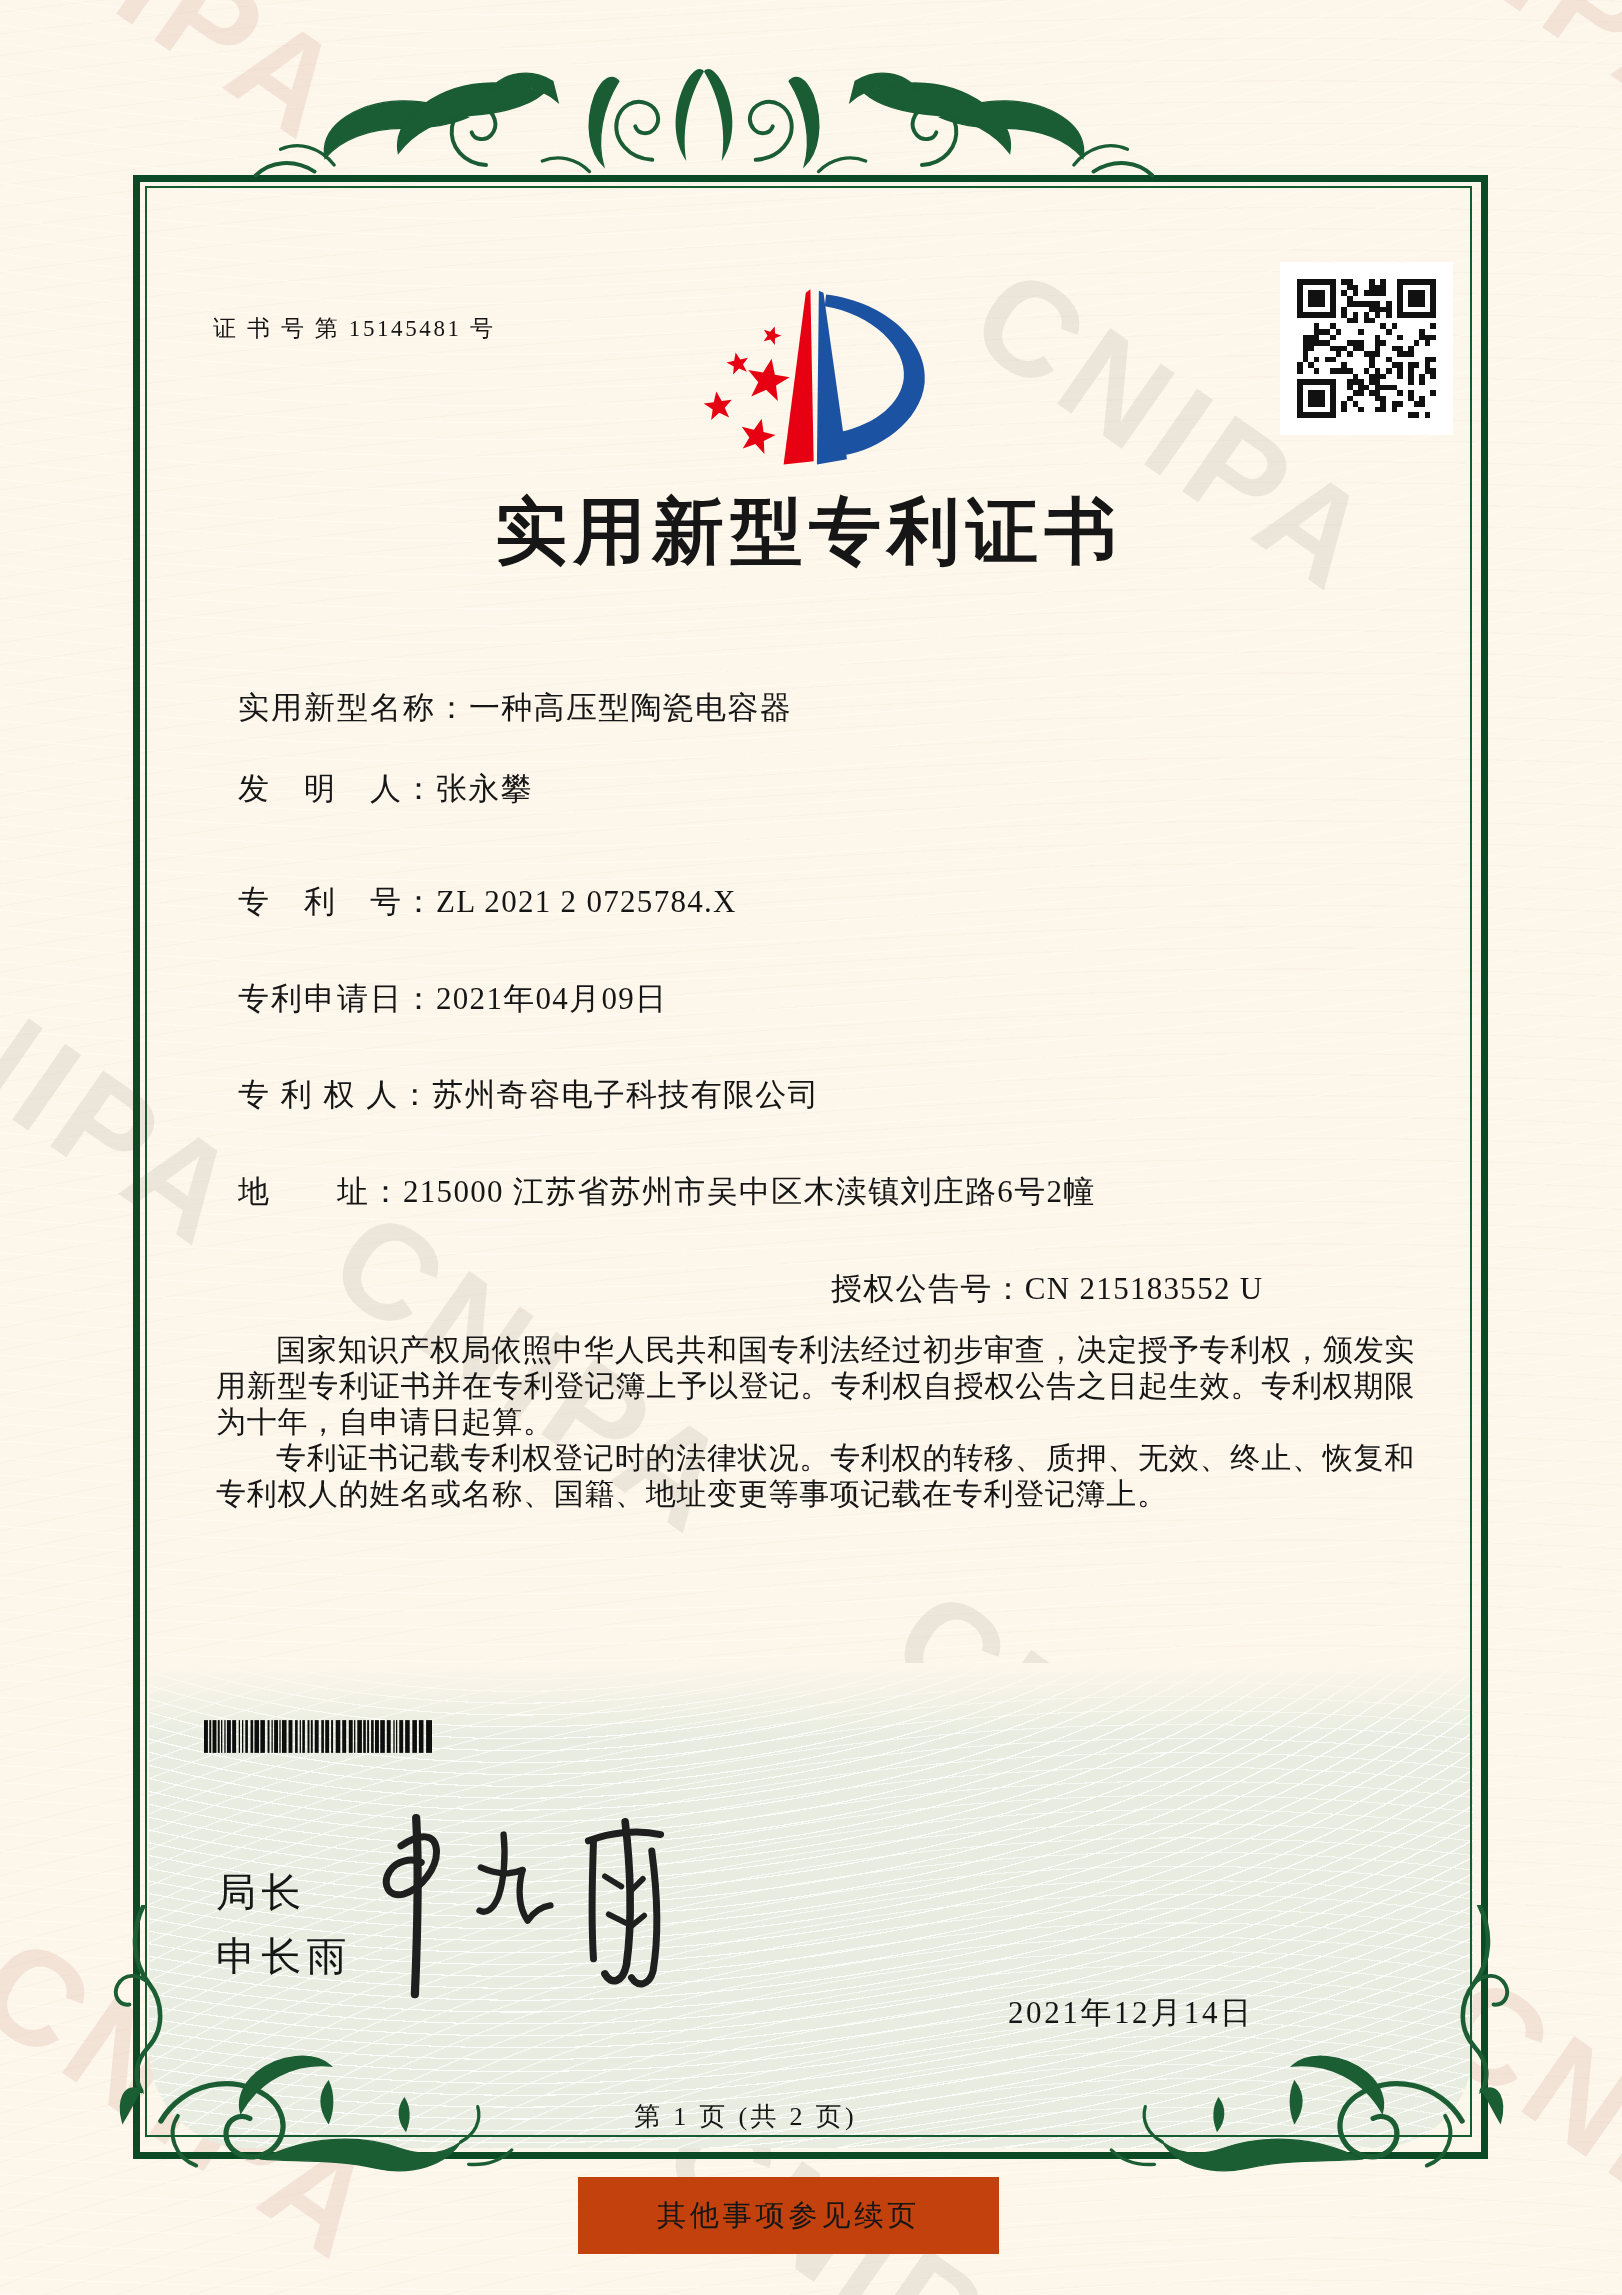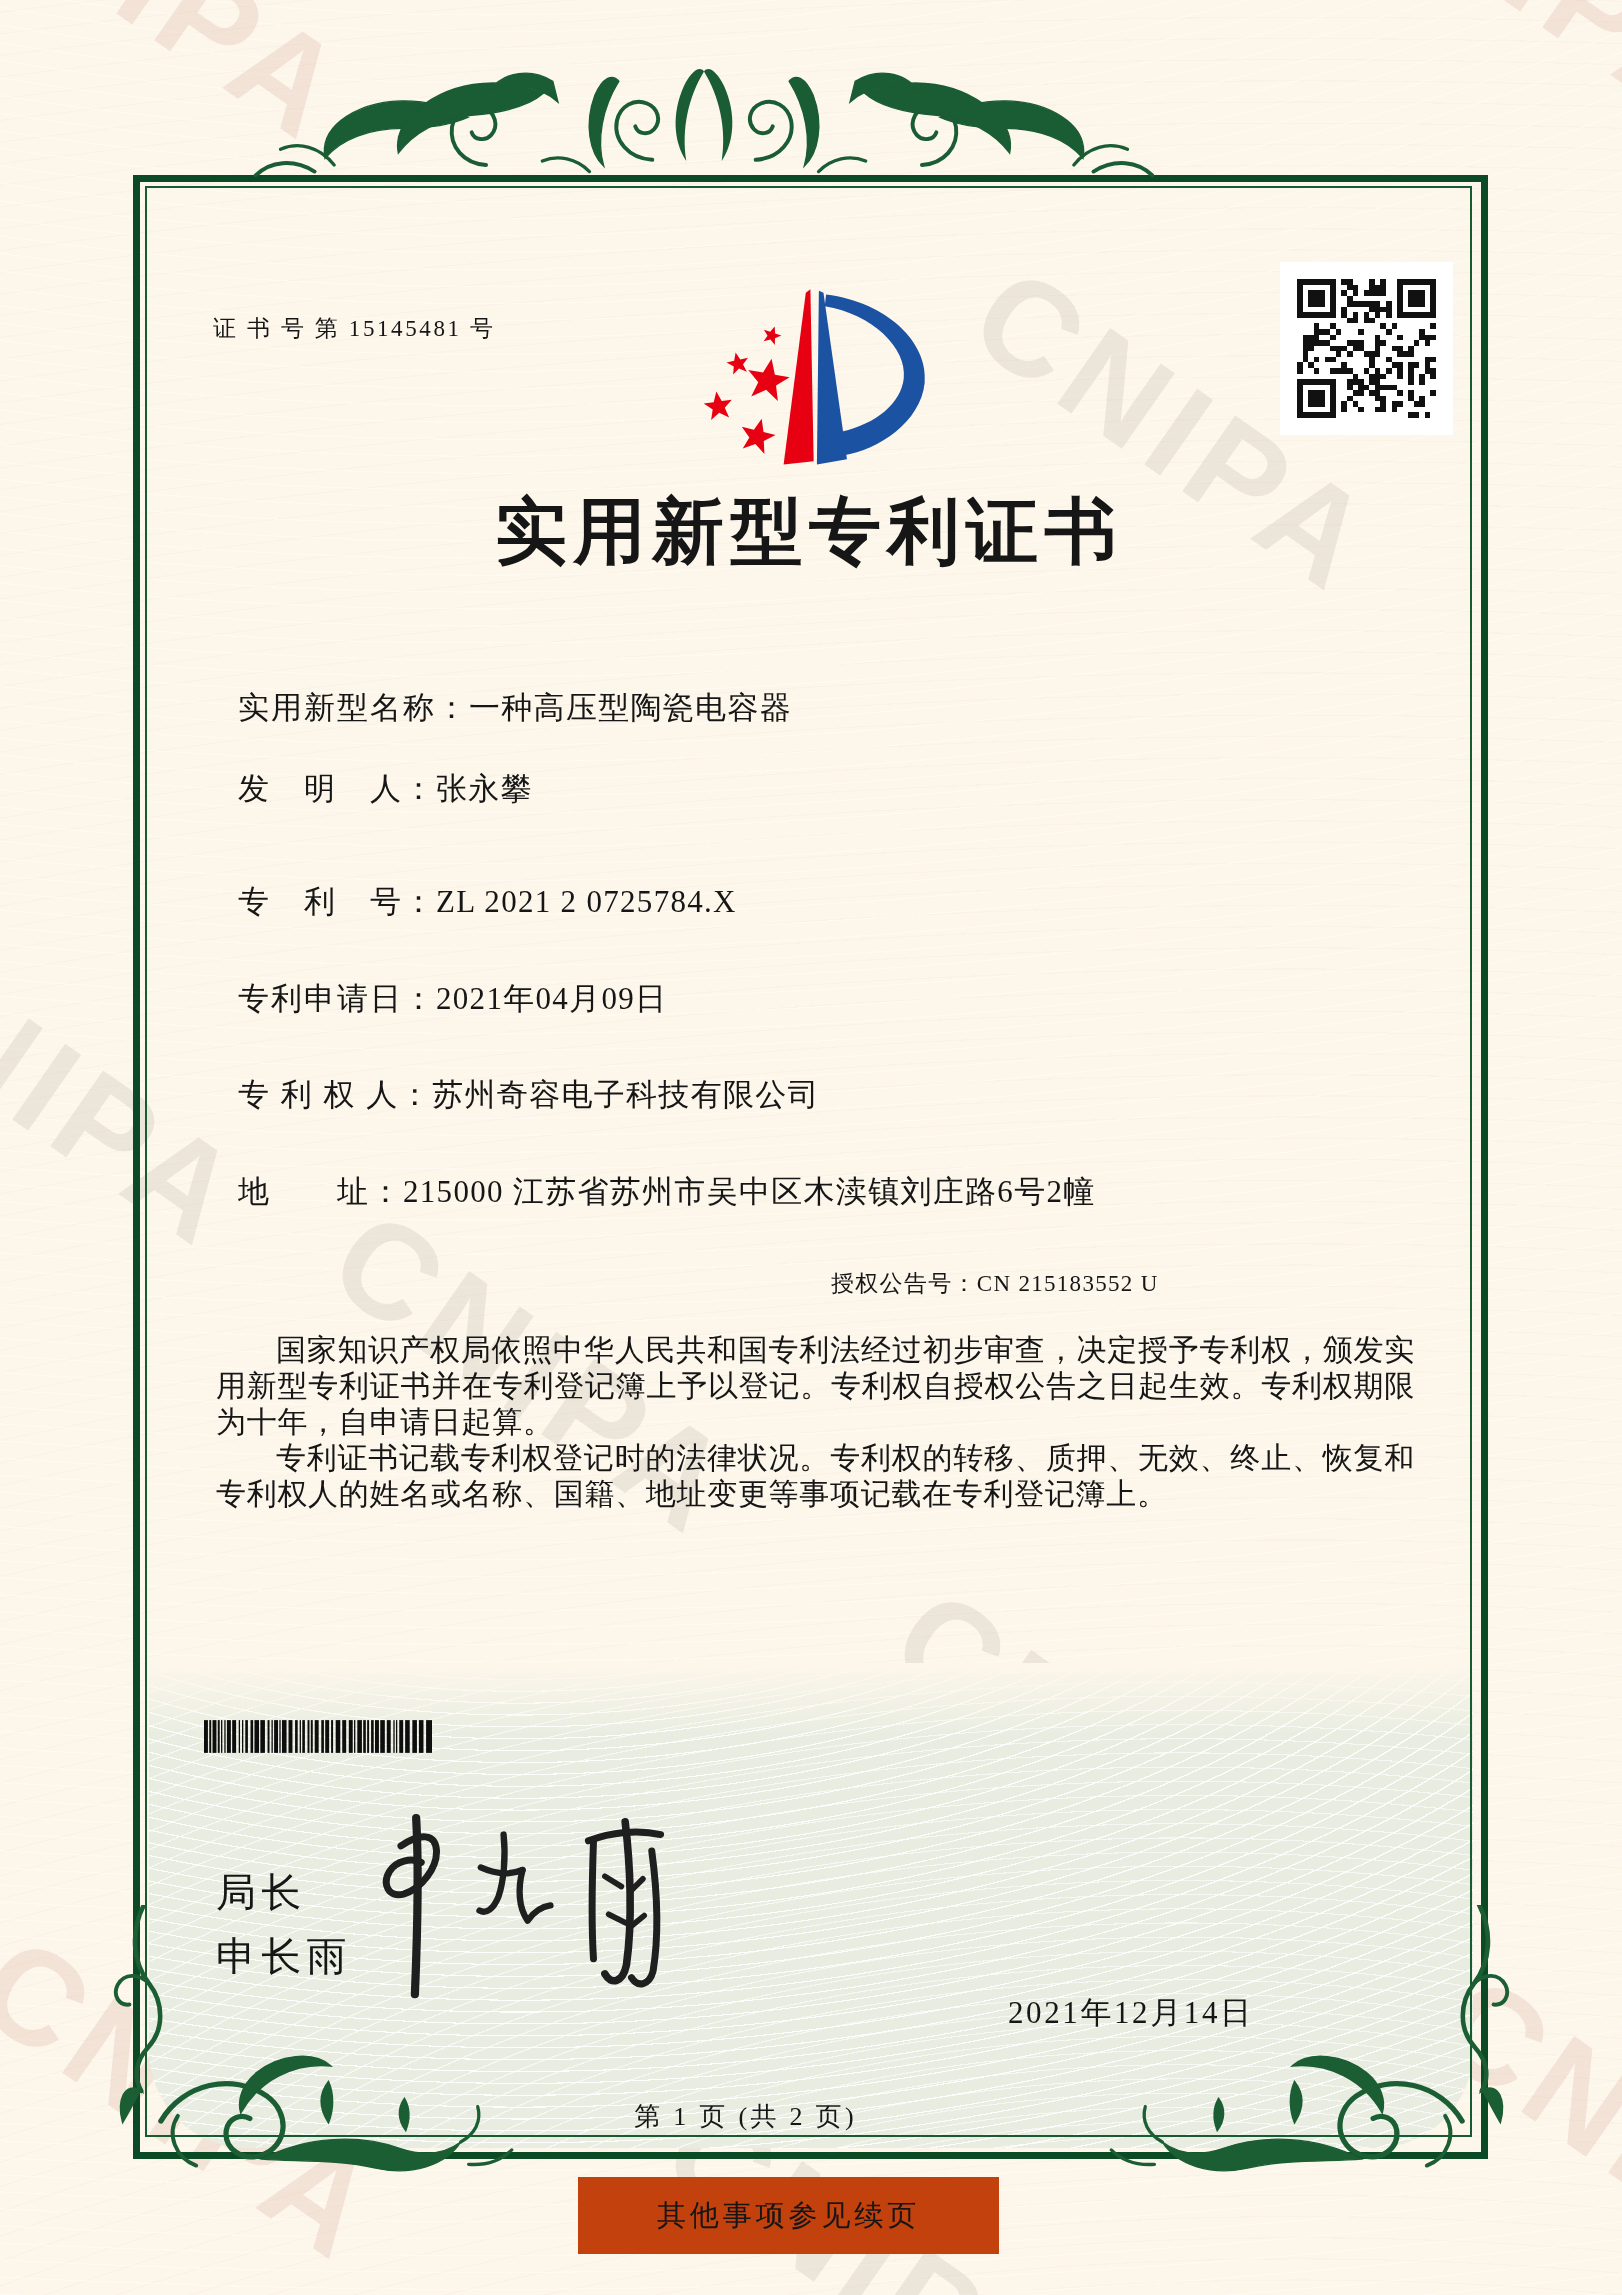--- a/index.html
+++ b/index.html
@@ -30,21 +30,21 @@
     border:2px solid #175c30;z-index:3;}
   
   .orn{position:absolute;z-index:5;pointer-events:none;}
   
   .txt{position:absolute;z-index:6;}
   .cert-no{left:213px;top:313px;font-size:23px;letter-spacing:2.6px;}
   .title{left:0;top:484px;width:1618px;text-align:center;font-size:72px;font-weight:700;letter-spacing:6.5px;}
   .frow{left:216px;font-size:31px;letter-spacing:1.3px;white-space:nowrap;}
   .frow .lab{letter-spacing:2px;margin-left:22px;}
   .grant-left{left:216px;top:1268px;font-size:31px;letter-spacing:1.3px;}
-  .grant-right{left:831px;top:1268px;font-size:23px;letter-spacing:1.3px;}
+  .grant-right{left:831px;top:1268px;font-size:31px;letter-spacing:1.3px;}
   .paras{left:216px;top:1332px;width:1199px;font-size:30px;line-height:36px;text-align:justify;letter-spacing:0.7px;}
   .paras p{margin:0;text-indent:60px;}
   .signer{left:216px;font-size:40px;letter-spacing:5.2px;}
   .issue-date{left:1008px;top:1992px;font-size:31px;letter-spacing:2.6px;}
   .page-info{left:65px;top:2099px;width:1361px;text-align:center;font-size:26px;letter-spacing:3.3px;}
   .footer-note-box{position:absolute;left:578px;top:2177px;width:421px;height:77px;background:#c2410c;z-index:6;
     display:flex;align-items:center;justify-content:center;}
   .footer-note-box span{font-size:29px;letter-spacing:3.9px;}
   .qr-box{position:absolute;left:1280px;top:262px;width:173px;height:173px;background:#ffffff;z-index:6;
     display:flex;align-items:center;justify-content:center;}

